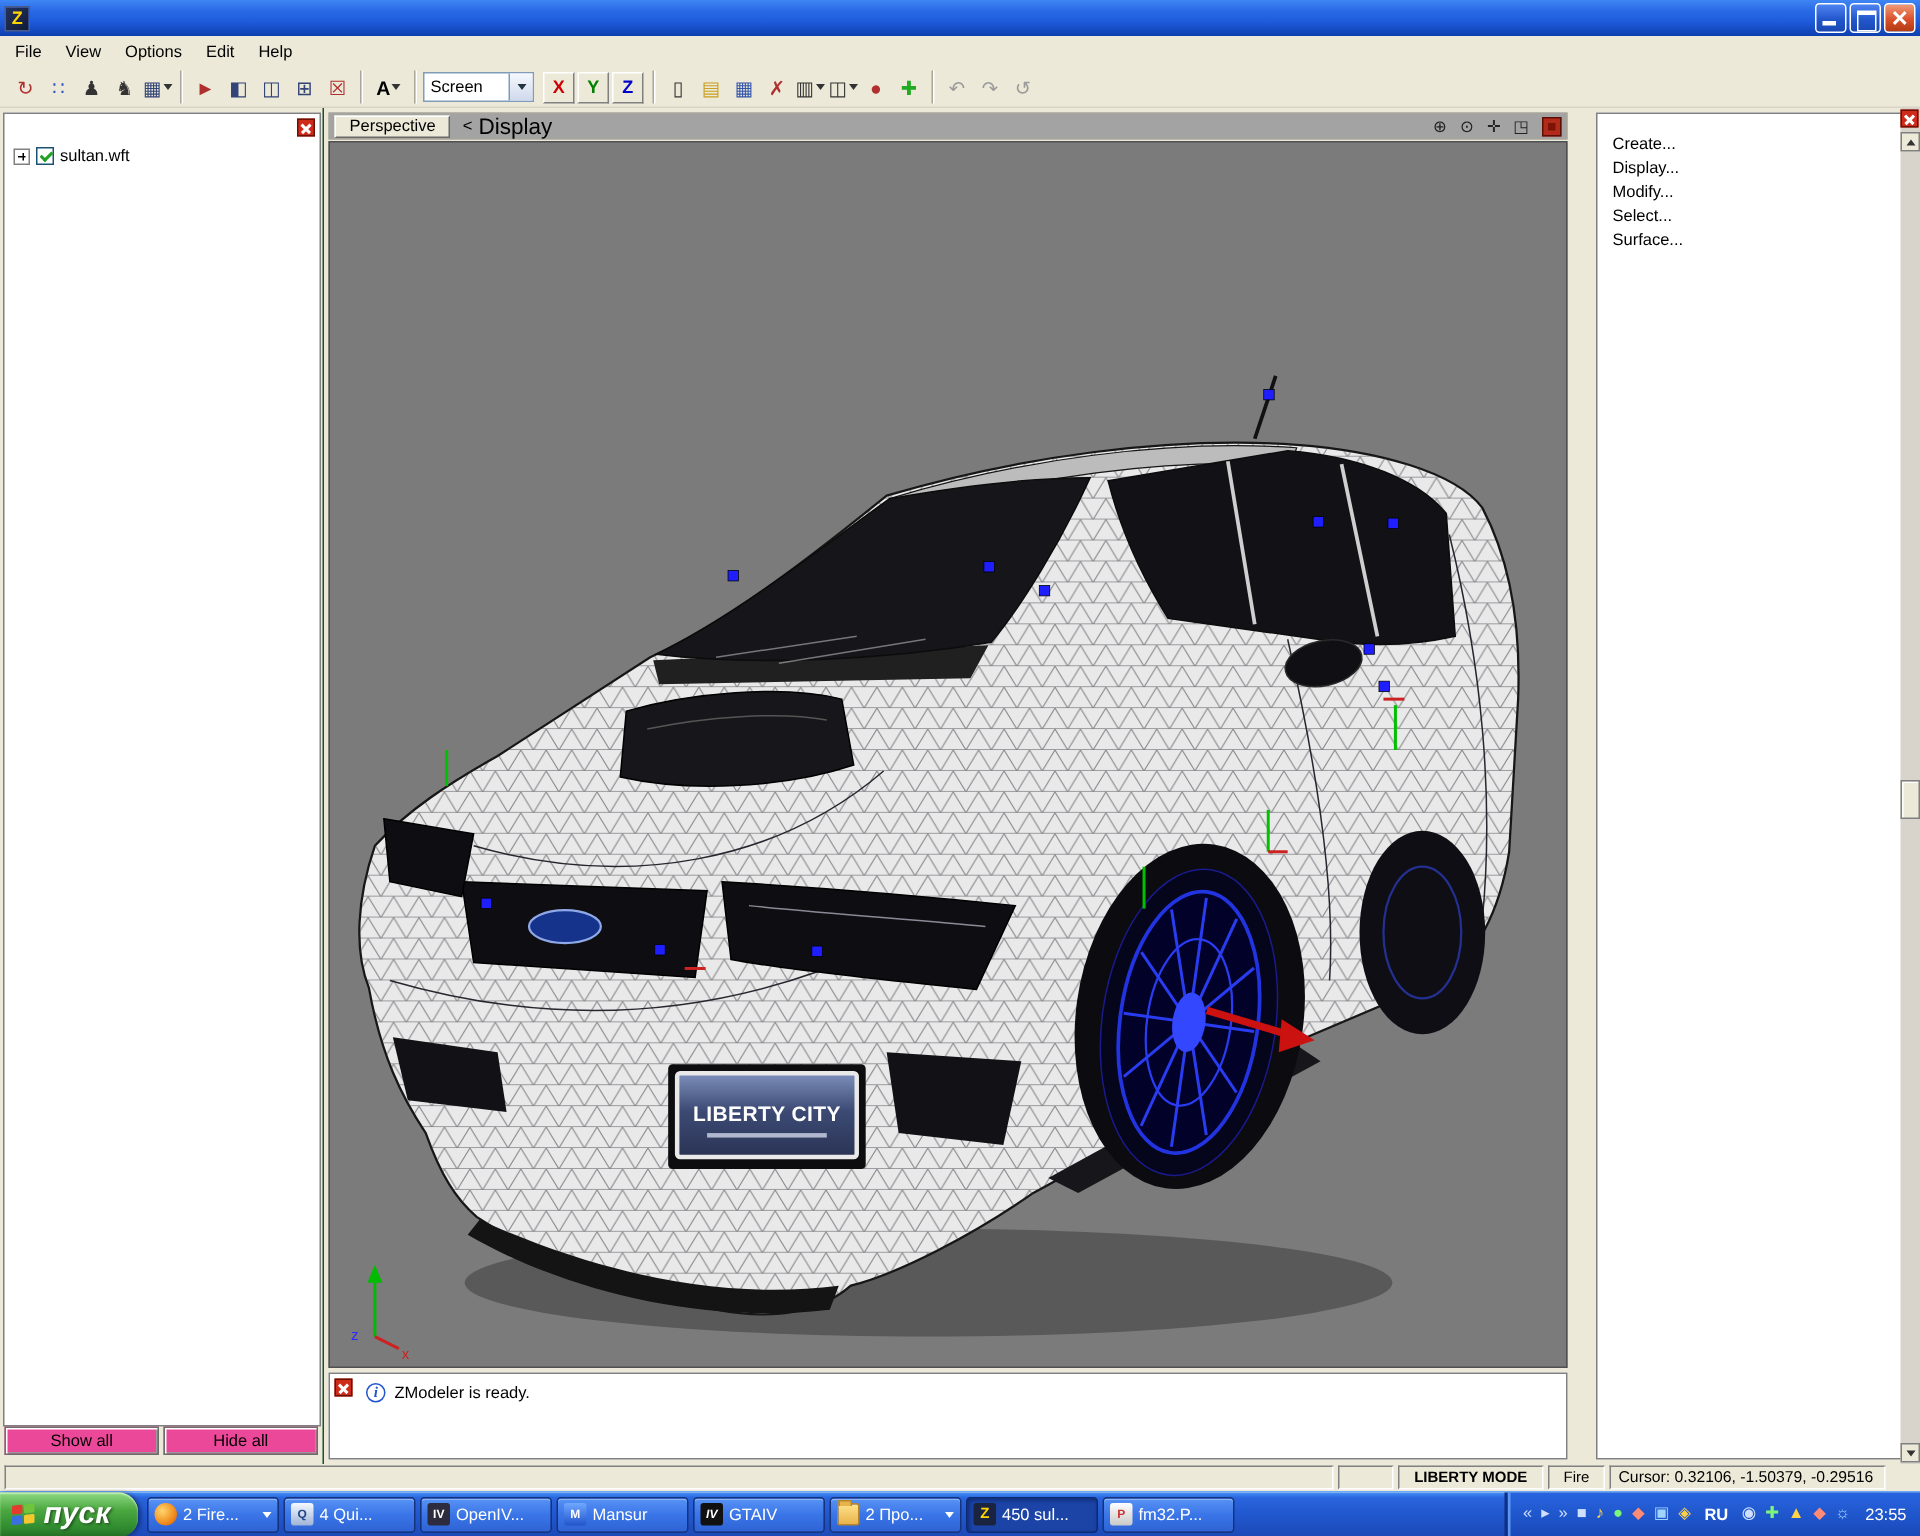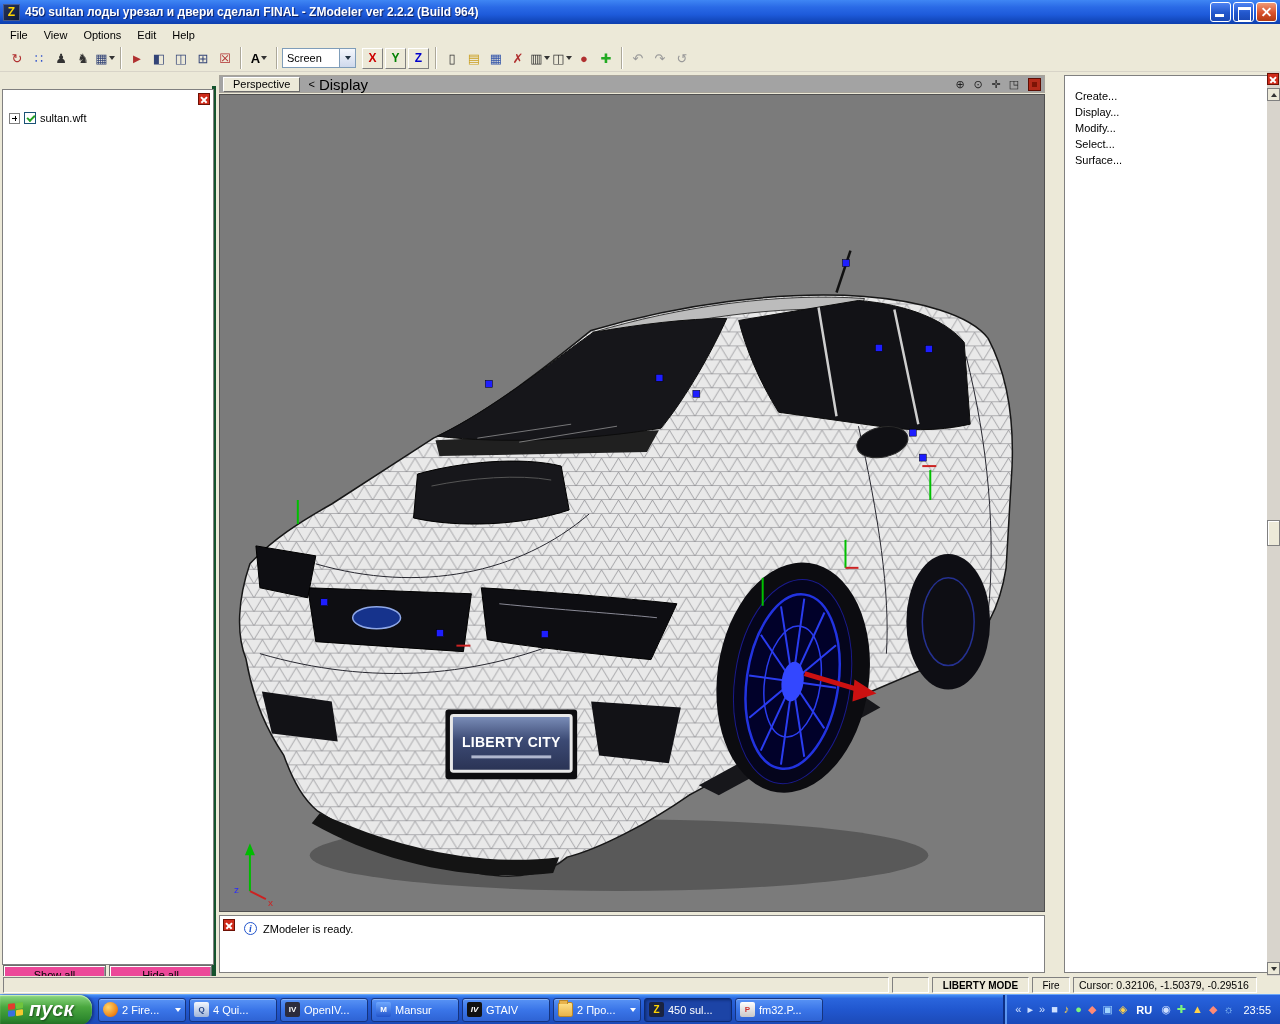--- a/index.html
+++ b/index.html
@@ -41,21 +41,21 @@
   .combo-arrow{margin-left:auto;width:16px;height:18px;background:linear-gradient(#f5f8fd,#cfd9ec);border-left:1px solid #7f9db9;display:flex;align-items:center;justify-content:center}
   .combo-arrow::before{content:"";width:0;height:0;border-left:3px solid transparent;border-right:3px solid transparent;border-top:4px solid #234}
   .axbtn{width:21px;height:21px;background:#ece9d8;border:1px solid;border-color:#fff #808080 #808080 #fff;
     font-weight:bold;font-size:12px;display:flex;align-items:center;justify-content:center;margin-right:2px;flex:none}
   .ax-x{color:#cc0000}.ax-y{color:#008000}.ax-z{color:#0000cc}
   .abtn{width:26px;height:21px;background:#ece9d8;display:flex;align-items:center;justify-content:center;font-weight:bold;font-size:13px;flex:none}
 
   
   .content{position:absolute;left:0;top:72px;width:1280px;height:904px;background:#ece9d8}
 
-  .left-col{position:absolute;left:0;top:14px;width:216px;height:904px;border-right:4px solid #14532d}
+  .left-col{position:absolute;left:0;top:0;width:216px;height:904px;border-right:1px solid #14532d}
   .tree-box{position:absolute;left:2px;top:3px;width:212px;height:922px;height:876px;background:#fff;border:1px solid #808080}
   .xbtn{position:absolute;width:12px;height:12px;background:#cf2b1a;border:1px solid #6d1004}
   .xbtn::before,.xbtn::after{content:"";position:absolute;left:1px;top:4.5px;width:8px;height:1.5px;background:#fff}
   .xbtn::before{transform:rotate(45deg)}
   .xbtn::after{transform:rotate(-45deg)}
   .tree-close{right:3px;top:3px}
   .tree-row{position:absolute;left:6px;top:22px;display:flex;align-items:center;gap:4px}
   .plusbox{position:relative;width:11px;height:11px;border:1px solid #808080;background:#fff;flex:none}
   .plusbox::before{content:"";position:absolute;left:2px;top:4.5px;width:5px;height:1px;background:#000}
   .plusbox::after{content:"";position:absolute;left:4.5px;top:2px;width:1px;height:5px;background:#000}
@@ -149,21 +149,20 @@
   .lang{color:#fff;font-size:11px;font-weight:bold;padding:0 3px}
   .clock{color:#fff;font-size:11px;margin-left:4px}
 </style>
 </head>
 <body>
 
 <div class="screen">
 
   <div class="titlebar">
     <div class="app-icon">Z</div>
-    <div class="title-text">450 sultan лоды урезал и двери сделал FINAL - ZModeler ver 2.2.2 (Build 964)</div>
     <div class="win-btns">
       <div class="wbtn min"></div>
       <div class="wbtn max"></div>
       <div class="wbtn close"></div>
     </div>
   </div>
 
   <div class="menubar">
     <div class="menu-item">File</div>
     <div class="menu-item">View</div>

